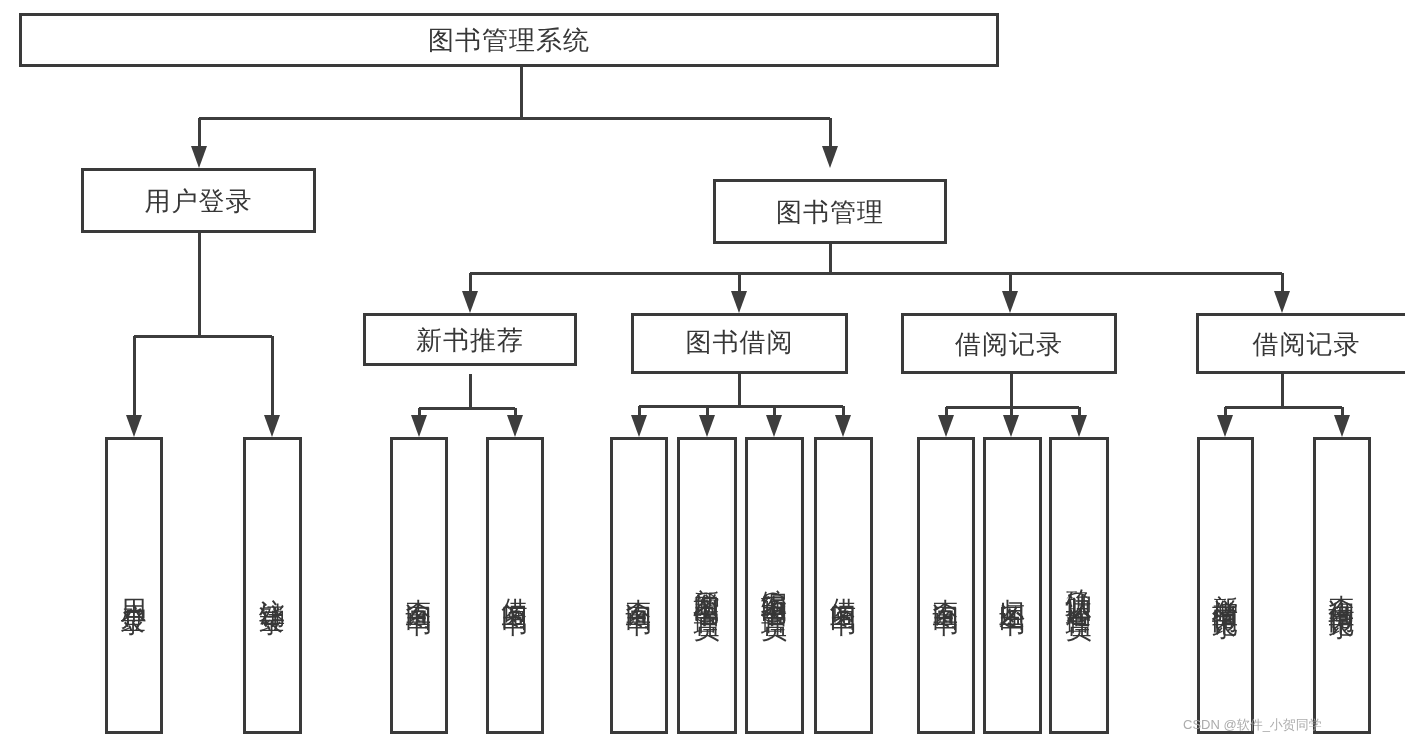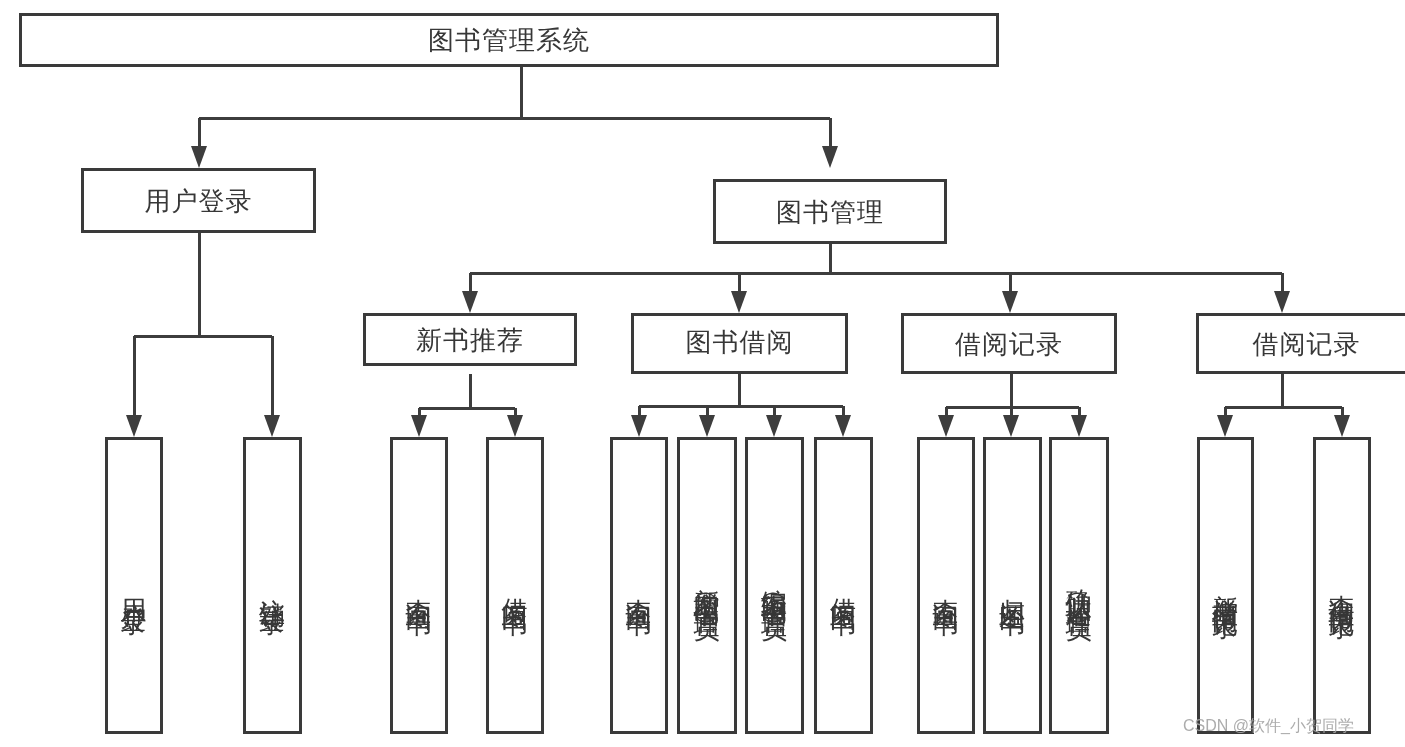--- a/index.html
+++ b/index.html
@@ -26,21 +26,21 @@
   }
   .node.v .vlabel{
     writing-mode:vertical-rl;
     text-orientation:mixed;
     letter-spacing:4px;
     white-space:nowrap;
   }
   .watermark{
     position:absolute;
     left:1183px;top:716px;
-    font-size:16px;
+    font-size:13px;
     color:rgba(165,165,165,0.92);
     letter-spacing:0px;
     white-space:nowrap;
     z-index:10;
   }
 </style>
 </head>
 <body>
 
 <div class="canvas">

